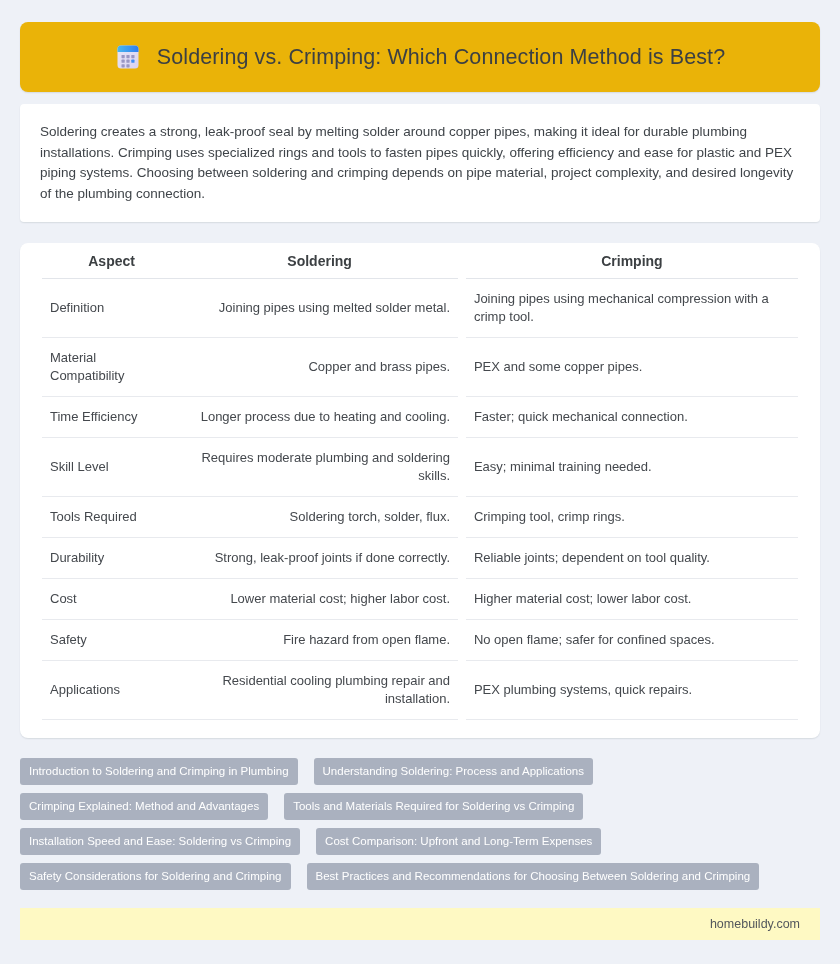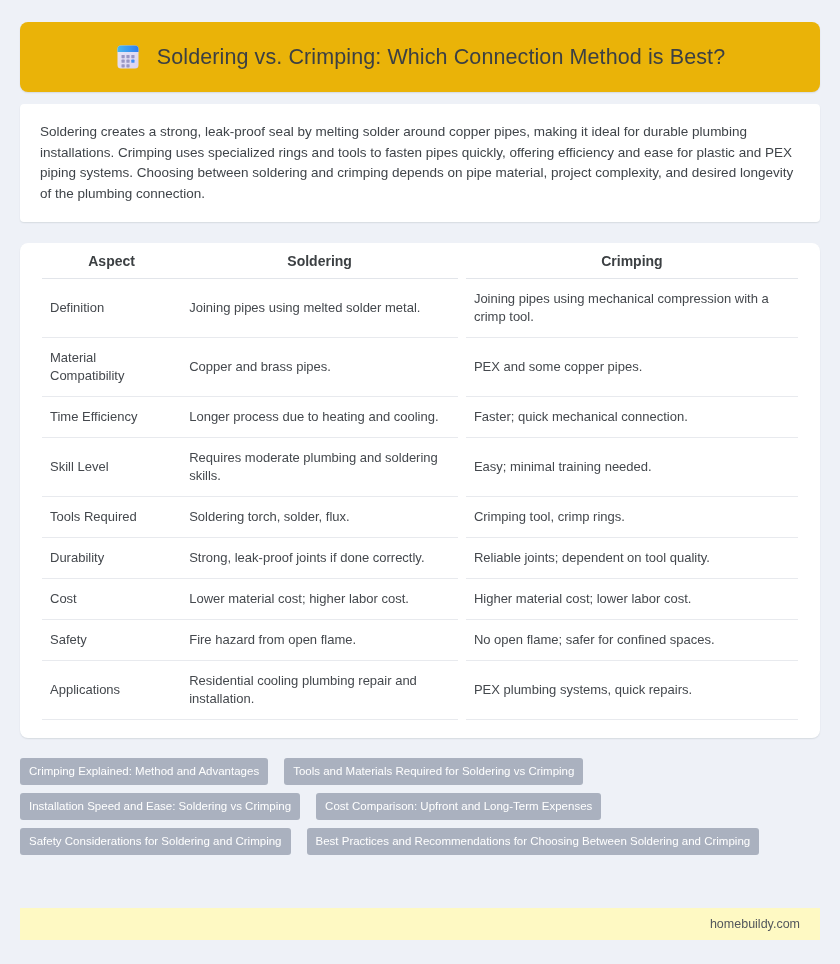--- a/index.html
+++ b/index.html
@@ -102,21 +102,21 @@
   table.compare td {
     font-size: 13px;
     line-height: 18px;
     color: #44484d;
     padding: 11px 8px 11px 8px;
     border-bottom: 1px solid #e8eaee;
     vertical-align: middle;
   }
   table.compare tr:last-child td { border-bottom: 1px solid #e8eaee; }
   .c-aspect { width: 140px; }
-  .c-sold   { width: 280px; }
+  .c-sold   { width: 280px; text-align: right; }
   .c-crimp  { width: 336px; margin-top: 24px; }
 
   
   .terms-section {
     margin: 20px 20px 0 20px;
   }
   .terms-title {
     text-align: center;
     font-size: 17px;
     font-weight: 400;
@@ -265,20 +265,24 @@
             <td class="col-gap"></td>
             <td class="c-crimp">PEX plumbing systems, quick repairs.</td>
           </tr>
         </tbody>
     </table>
   </div>
 
   <div class="terms-section">
     <div class="tag-rows" id="tag-rows">
         <div class="tag-row">
+          <span class="tag">Introduction to Soldering and Crimping in Plumbing</span>
+          <span class="tag">Understanding Soldering: Process and Applications</span>
+        </div>
+        <div class="tag-row">
           <span class="tag">Crimping Explained: Method and Advantages</span>
           <span class="tag">Tools and Materials Required for Soldering vs Crimping</span>
         </div>
         <div class="tag-row">
           <span class="tag">Installation Speed and Ease: Soldering vs Crimping</span>
           <span class="tag">Cost Comparison: Upfront and Long-Term Expenses</span>
         </div>
         <div class="tag-row">
           <span class="tag">Safety Considerations for Soldering and Crimping</span>
           <span class="tag">Best Practices and Recommendations for Choosing Between Soldering and Crimping</span>

